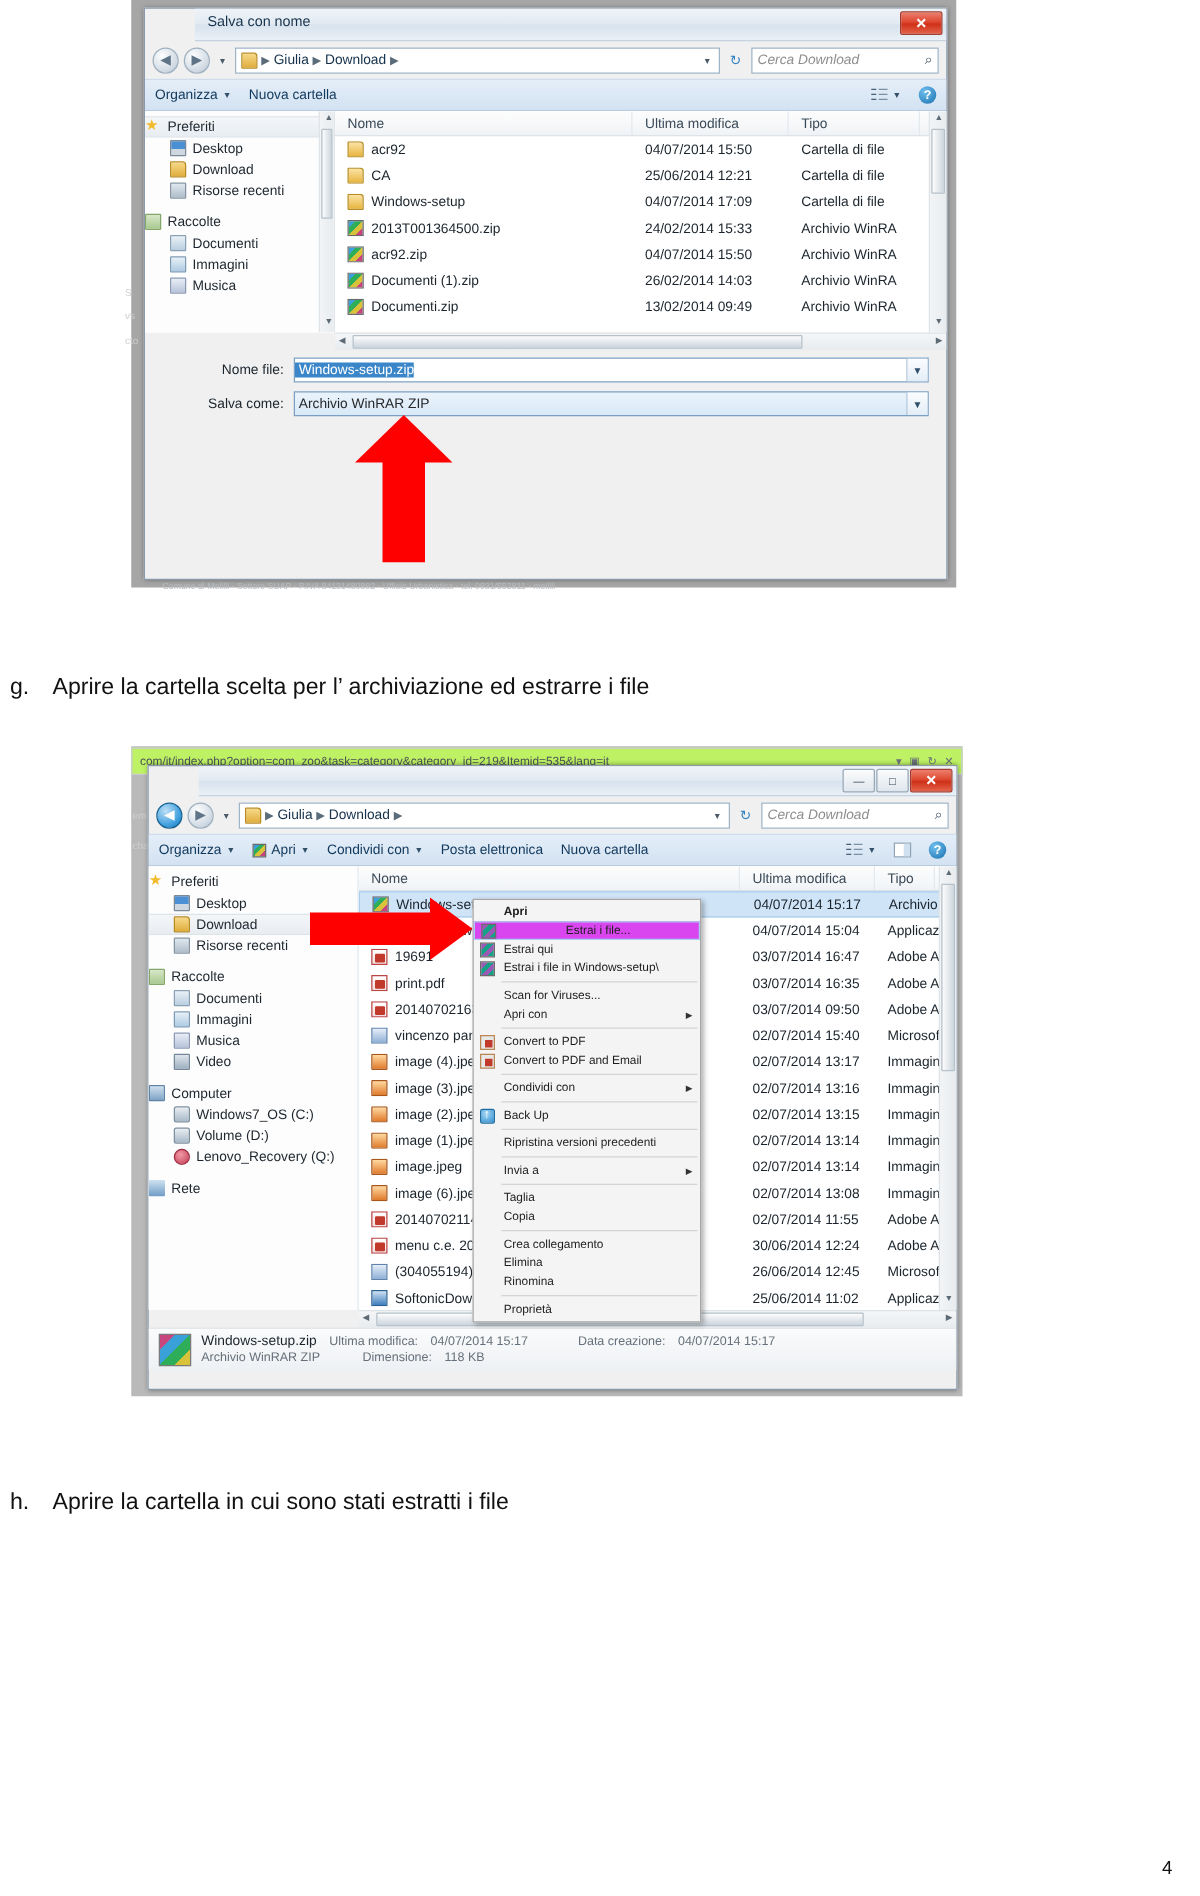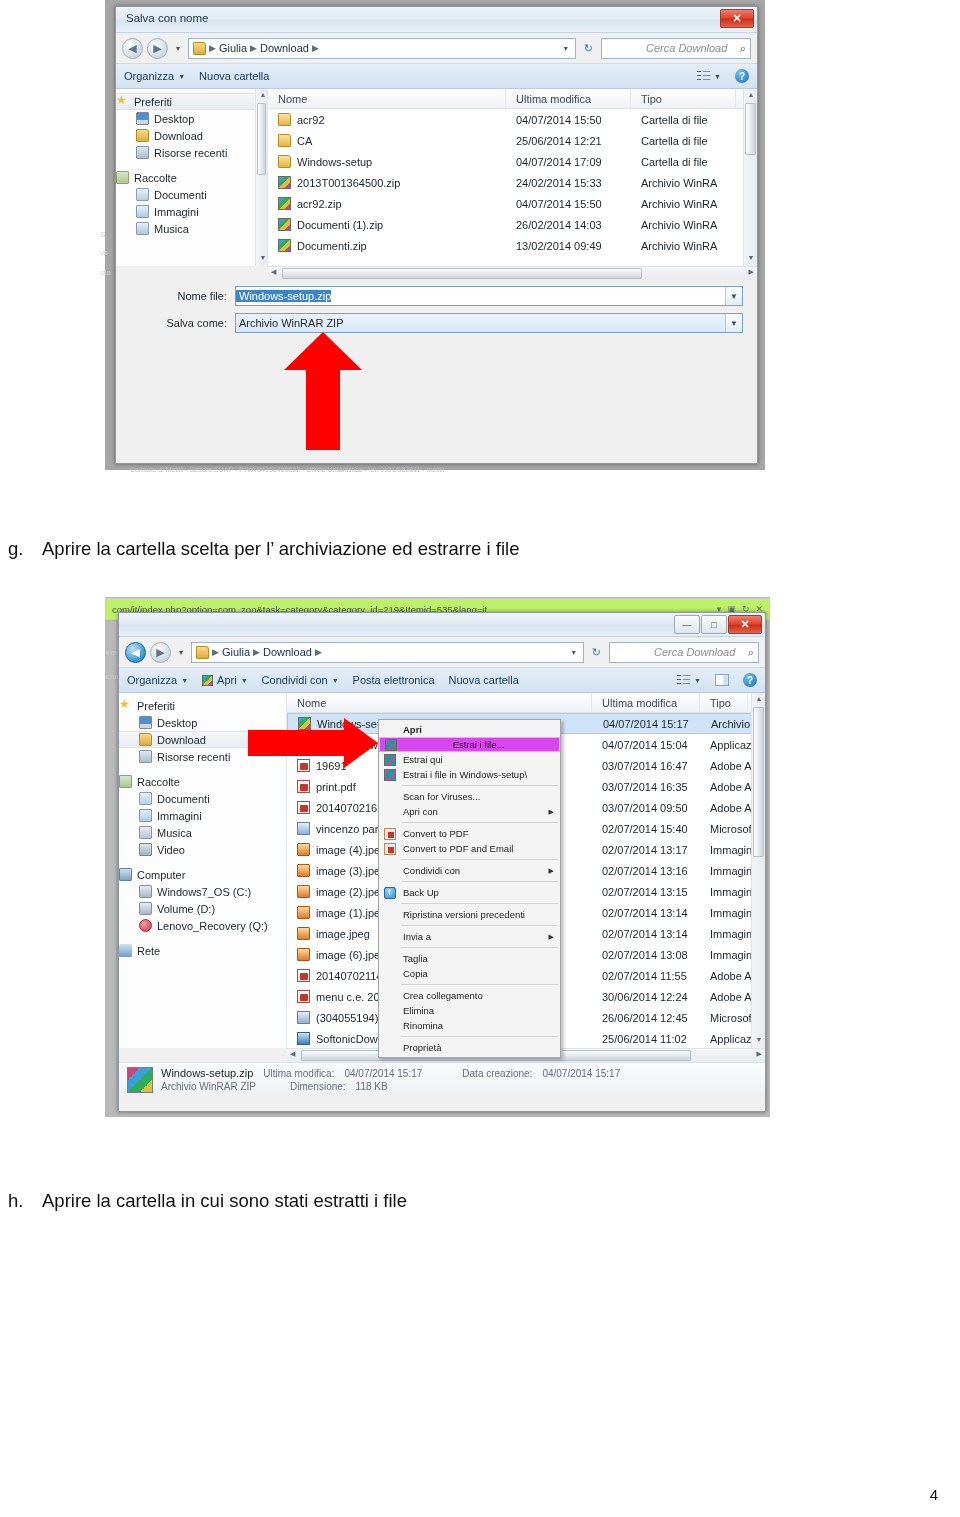--- a/index.html
+++ b/index.html
@@ -15,20 +15,21 @@
   .dlg {
     position:absolute; background:#f0f0f0;
     border:1px solid #8a9aab;
     box-shadow:0 0 4px rgba(0,0,0,.45);
     font-size:11px; color:#26282b;
   }
   .titlebar {
     height:26px; position:relative;
     background:linear-gradient(to bottom,#eef3f8 0%,#e2eaf2 48%,#d8e3ee 52%,#e9f0f7 100%);
     border-bottom:1px solid #c5d3e0;
+    margin-left:40px;
   }
   .titlebar .tt {
     position:absolute; left:10px; top:5px; font-size:11.5px; color:#16334d;
   }
   .winbtns { position:absolute; right:3px; top:2px; display:flex; gap:1px; }
   .wbtn {
     width:26px; height:19px; border:1px solid #9aa9b7; border-radius:2px;
     background:linear-gradient(to bottom,#fbfcfd,#dfe6ed);
     display:flex; align-items:center; justify-content:center;
     font-size:9px; color:#3b4450;
@@ -58,21 +59,21 @@
   .crumbbox .fico { color:#e0a526; margin:0 2px 0 1px; font-size:11px; }
   .crumb { color:#14304a; padding:0 2px; white-space:nowrap; }
   .sep { color:#5a6b7a; font-size:9px; padding:0 1px; }
   .crumbflex { flex:1; }
   .caret { color:#4a5a68; font-size:8px; padding:0 4px; }
   .refresh { color:#2f7fc0; font-size:11px; padding:0 4px; }
   .searchbox {
     width:150px; height:21px; background:#fff; border:1px solid #9fb4c6;
     display:flex; align-items:center; padding:0 4px; font-size:11px;
   }
-  .searchbox .ph { flex:1; color:#8d8d8d; font-style:italic;margin-left:40px; }
+  .searchbox .ph { flex:1; color:#8d8d8d; font-style:italic; }
   .searchbox .mag { color:#4b5b6a; font-size:11px; }
 
   
   .cmdbar {
     height:26px; display:flex; align-items:center; padding:0 8px; gap:14px;
     background:linear-gradient(to bottom,#e4eef8,#d3e2f2);
     border-top:1px solid #cfdceb; border-bottom:1px solid #b9cbdd;
     font-size:11px; color:#10385c;
   }
   .cmditem { display:flex; align-items:center; gap:4px; white-space:nowrap; }

